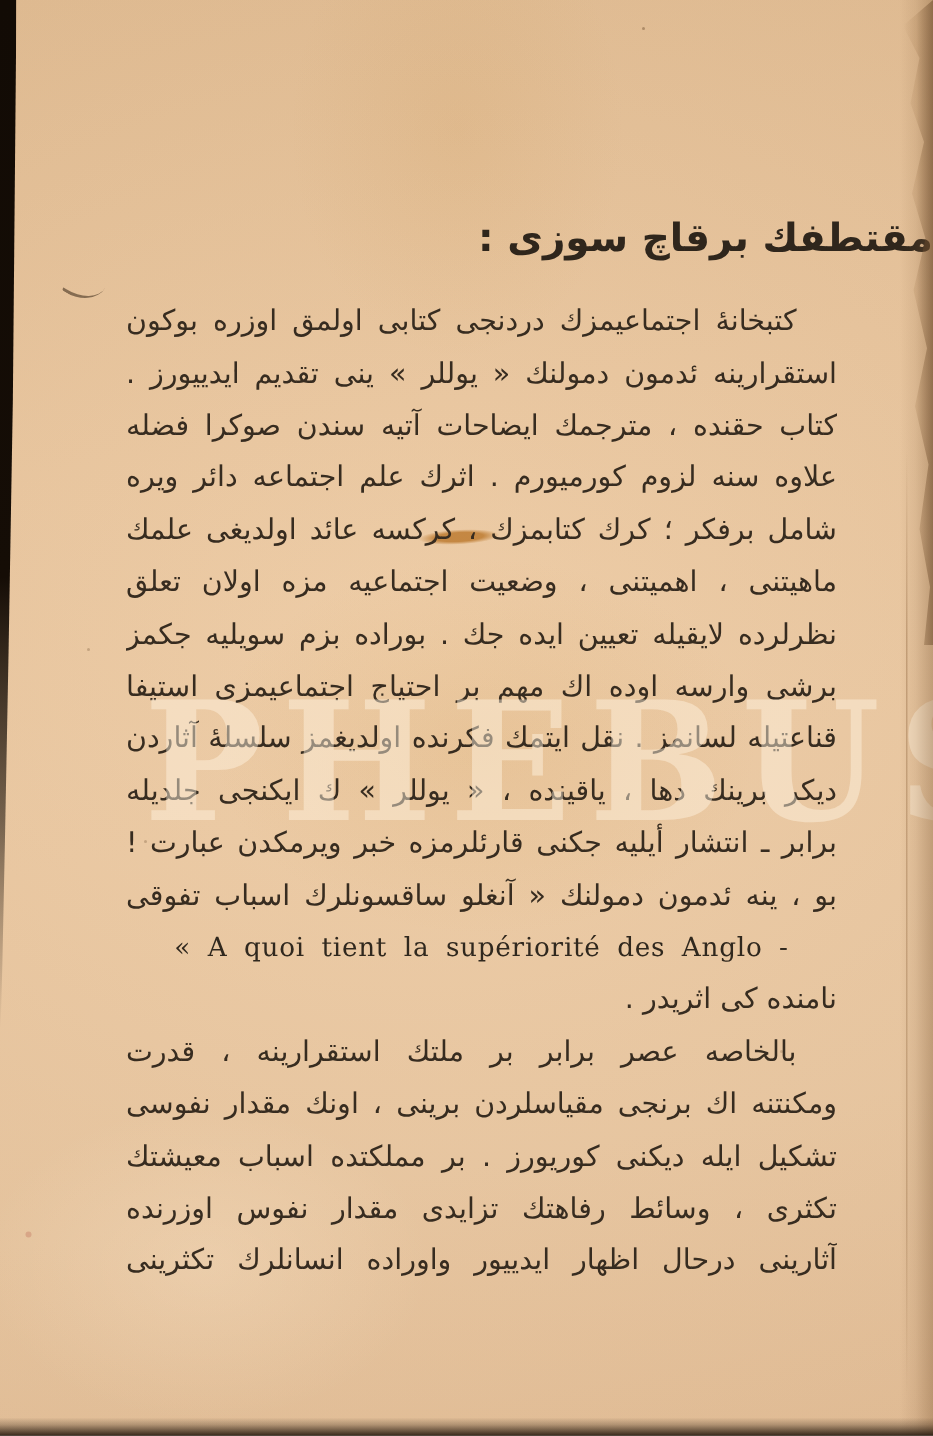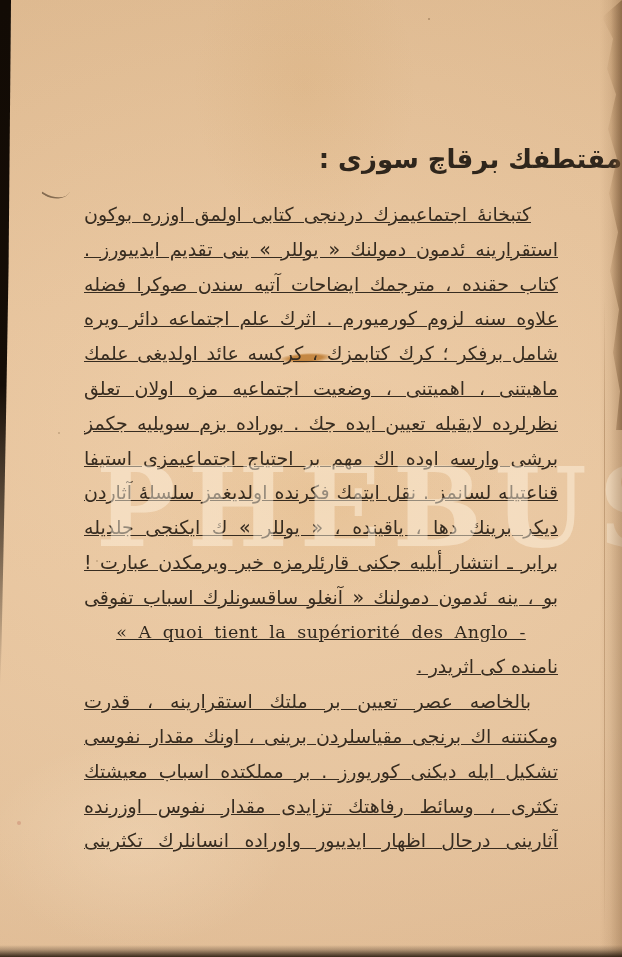--- a/index.html
+++ b/index.html
@@ -47,21 +47,21 @@
     letter-spacing:1px;
   }
   
   .text-area{
     position:absolute;top:197px;left:84px;right:64px;z-index:2;
     direction:rtl;color:#372c20;
   }
   .bline{
     height:34.8px;line-height:34.8px;font-size:19px;
     overflow:hidden;white-space:normal;
-    text-align:justify;text-align-last:justify;text-justify:inter-word;text-decoration:underline;
+    text-align:justify;text-align-last:justify;text-justify:inter-word;
   }
   .indent{padding-right:27px;}
   .short-right{text-align:center;text-align-last:right;}
   .french{
     direction:ltr;unicode-bidi:embed;
     font-family:"DejaVu Serif","Liberation Serif",serif;
     font-size:17.5px;color:#30281e;
     text-align:center;text-align-last:center;
     letter-spacing:0.5px;word-spacing:5px;
   }
@@ -121,21 +121,21 @@
     <div class="bline">شامل برفكر ؛ كرك كتابمزك ، كركسه عائد اولديغى علمك</div>
     <div class="bline">ماهيتنى ، اهميتنى ، وضعيت اجتماعيه مزه اولان تعلق وارتباطنى</div>
     <div class="bline">نظرلرده لايقيله تعيين ايده جك . بوراده بزم سويليه جكمز</div>
     <div class="bline">برشى وارسه اوده اك مهم بر احتياج اجتماعيمزى استيفا</div>
     <div class="bline">قناعتيله لسانمز . نقل ايتمك فكرنده اولديغمز سلسلهٔ آثاردن</div>
     <div class="bline">ديكر برينك دها ، ياقينده ، « يوللر » ك ايكنجى جلديله</div>
     <div class="bline">برابر ـ انتشار أيليه جكنى قارئلرمزه خبر ويرمكدن عبارت !</div>
     <div class="bline">بو ، ينه ئدمون دمولنك « آنغلو ساقسونلرك اسباب تفوقى</div>
     <div class="bline french">« A quoi tient la supériorité des Anglo - Saxons ?</div>
     <div class="bline short-right">نامنده كى اثريدر .</div>
-    <div class="bline indent">بالخاصه عصر تعيين بر ملتك استقرارينه ، قدرت</div>
+    <div class="bline indent">بالخاصه عصر برابر بر ملتك استقرارينه ، قدرت</div>
     <div class="bline">ومكنتنه اك برنجى مقياسلردن برينى ، اونك مقدار نفوسى</div>
     <div class="bline">تشكيل ايله ديكنى كوريورز . بر مملكتده اسباب معيشتك</div>
     <div class="bline">تكثرى ، وسائط رفاهتك تزايدى مقدار نفوس اوزرنده</div>
     <div class="bline">آثارينى درحال اظهار ايدييور واوراده انسانلرك تكثرينى</div>
   </div>
 
   <div class="watermark">PHEBUS</div>
 
   <div class="right-tear"></div>
   <div class="right-crease"></div>

